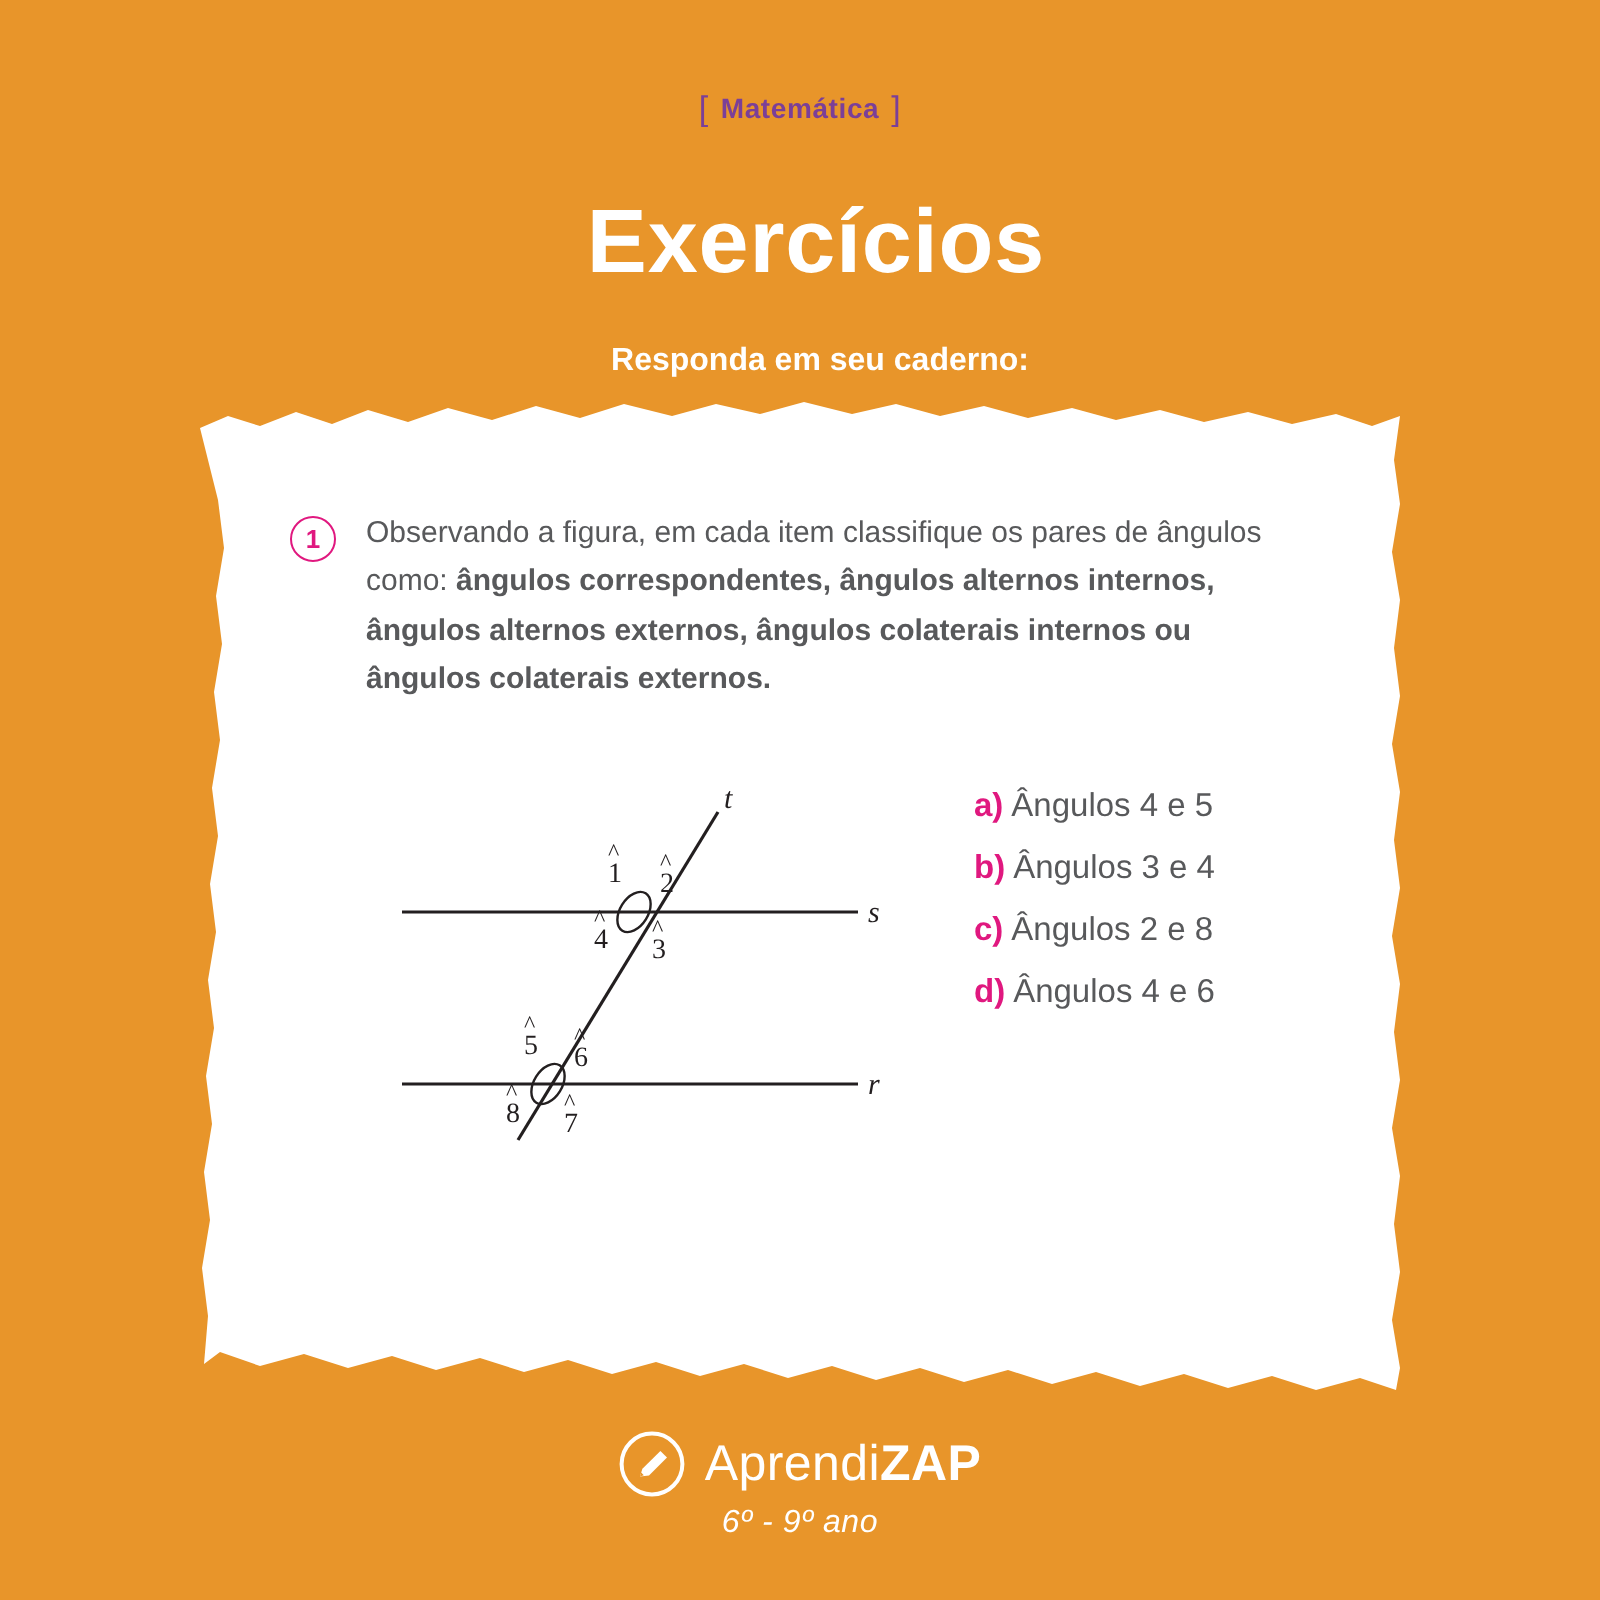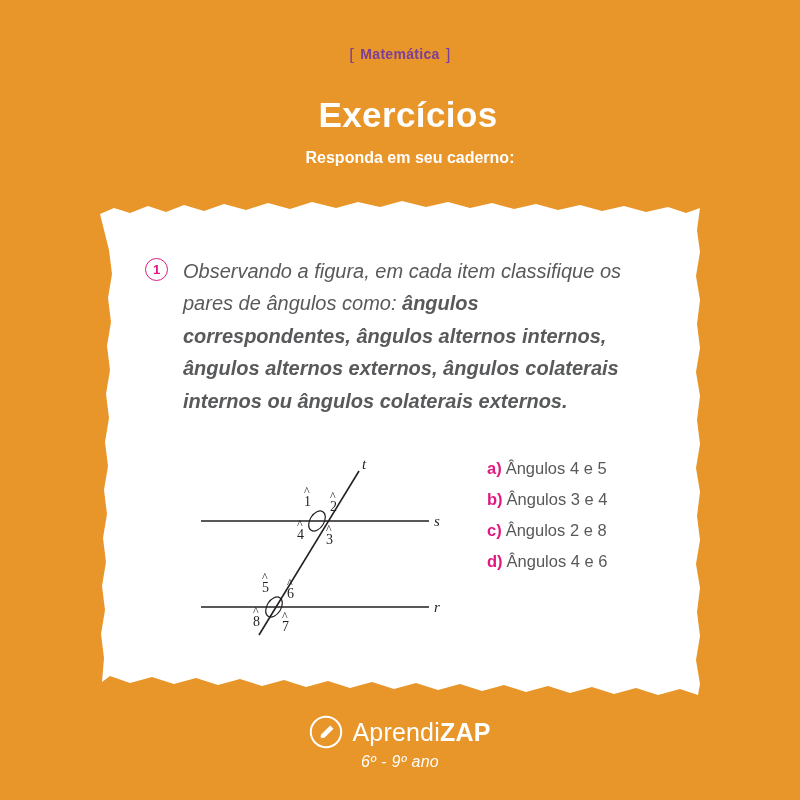--- a/index.html
+++ b/index.html
@@ -33,31 +33,31 @@
   .subject-tag .bracket {
     color: #7b3f98;
     font-weight: normal;
     font-size: 17px;
     padding: 0 6px;
     position: relative;
     top: 1px;
   }
   .main-title {
     color: #ffffff;
-    font-size: 35px;
+    font-size: 45px;
     font-weight: bold;
     margin-top: 31px;
     letter-spacing: 0.4px;
     padding-left: 16px;
   }
   .instruction {
     color: #ffffff;
     font-size: 16px;
     font-weight: bold;
-    margin-top: 14px;
+    margin-top: 25px;
     padding-left: 20px;
   }
 
   
   .card-wrap {
     position: absolute;
     top: 200px;
     left: 100px;
     width: 600px;
     height: 500px;
@@ -89,24 +89,23 @@
     font-weight: bold;
     display: flex;
     align-items: center;
     justify-content: center;
     margin-right: 15px;
     margin-top: 3px;
     box-sizing: border-box;
   }
   .q-text {
     color: #58595b;
-    font-size: 20px;
+    font-size: 15px;
     line-height: 1.62;
     max-width: 455px;
-    font-style: italic;
   }
   .q-text b {
     color: #58595b;
     font-weight: bold;
   }
 
   
   .figure-area {
     display: flex;
     margin-top: 42px;

